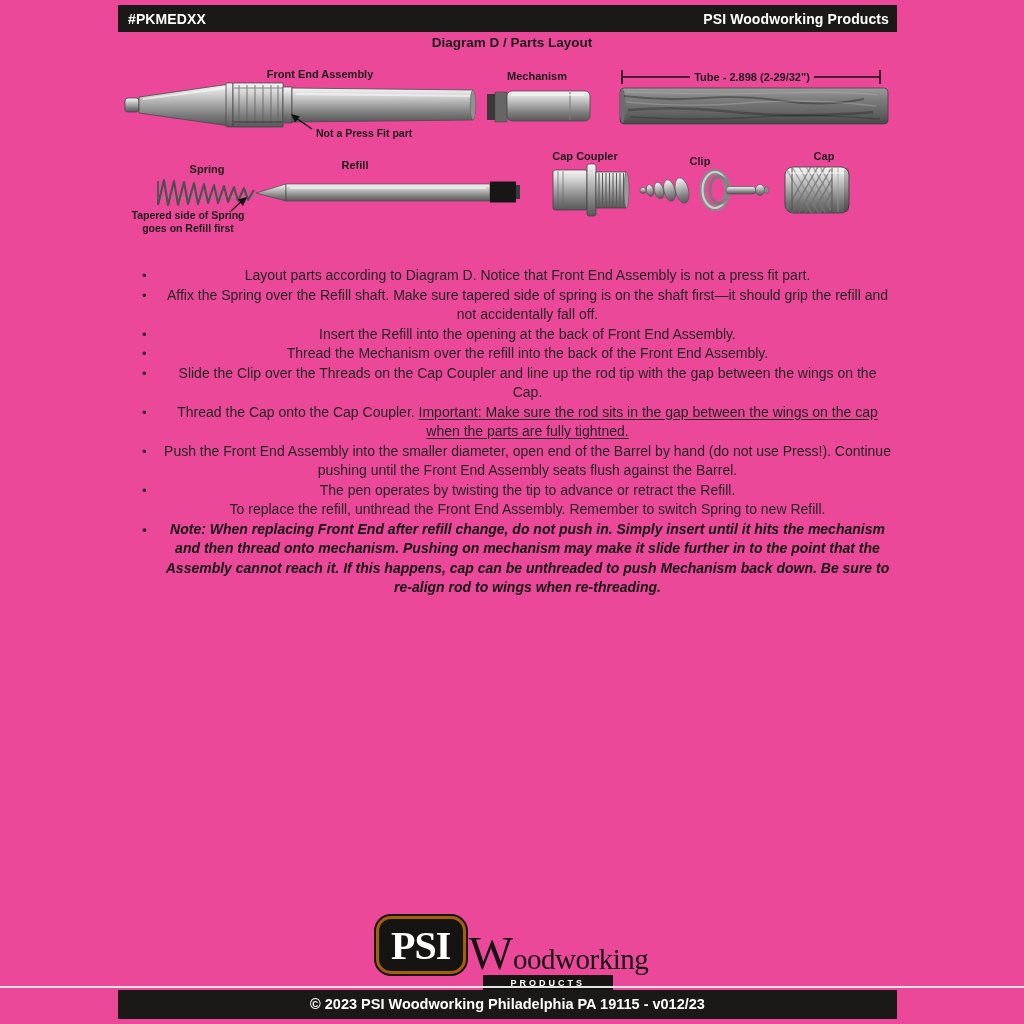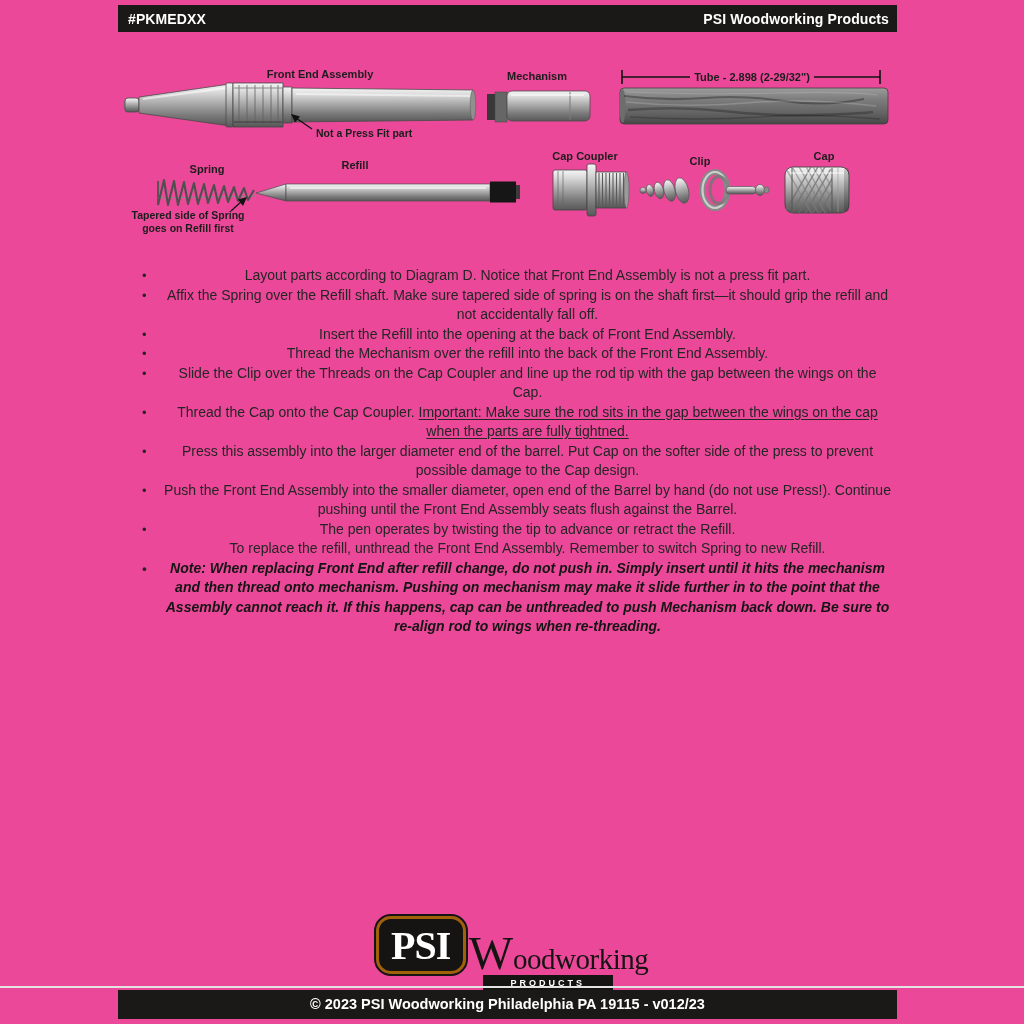--- a/index.html
+++ b/index.html
@@ -50,20 +50,21 @@
 </head>
 <body>
 
 <div class="page">
 
   <header class="topbar">
     <span>#PKMEDXX</span>
     <span>PSI Woodworking Products</span>
   </header>
 
+  <div class="doc-title">Diagram D / Parts Layout</div>
 
   <div class="diagram">
     <svg width="780" height="190" viewBox="0 0 780 190">
       <defs>
         <linearGradient id="gMetal" x1="0" y1="0" x2="0" y2="1">
           <stop offset="0" stop-color="#f5f5f5"></stop>
             <stop offset="0.18" stop-color="#dcdcdc"></stop>
           <stop offset="0.45" stop-color="#adadad"></stop>
             <stop offset="0.75" stop-color="#7a7a7a"></stop>
           <stop offset="1" stop-color="#585858"></stop>
@@ -227,21 +228,20 @@
   </div>
 
   <section class="assembly">
     <ul>
       <li><span>Layout parts according to Diagram D. Notice that Front End Assembly is not a press fit part.</span></li>
       <li><span>Affix the Spring over the Refill shaft. Make sure tapered side of spring is on the shaft first—it should grip the refill and not accidentally fall off.</span></li>
       <li><span>Insert the Refill into the opening at the back of Front End Assembly.</span></li>
       <li><span>Thread the Mechanism over the refill into the back of the Front End Assembly.</span></li>
       <li><span>Slide the Clip over the Threads on the Cap Coupler and line up the rod tip with the gap between the wings on the Cap.</span></li>
       <li><span>Thread the Cap onto the Cap Coupler. </span><span class="u">Important: Make sure the rod sits in the gap between the wings on the cap when the parts are fully tightned.</span></li>
-      <li><span>Press this assembly into the larger diameter end of the barrel. Put Cap on the softer side of the press to prevent possible damage to the Cap design.</span></li>
       <li><span>Push the Front End Assembly into the smaller diameter, open end of the Barrel by hand (do not use Press!). Continue pushing until the Front End Assembly seats flush against the Barrel.</span></li>
       <li>
           <span class="block">The pen operates by twisting the tip to advance or retract the Refill.</span>
           <span class="block">To replace the refill, unthread the Front End Assembly. Remember to switch Spring to new Refill.</span>
         </li>
       <li class="note"><span>Note: When replacing Front End after refill change, do not push in. Simply insert until it hits the mechanism and then thread onto mechanism. Pushing on mechanism may make it slide further in to the point that the Assembly cannot reach it. If this happens, cap can be unthreaded to push Mechanism back down. Be sure to re-align rod to wings when re-threading.</span></li>
     </ul>
   </section>
 
   <div class="logo-wrap">

